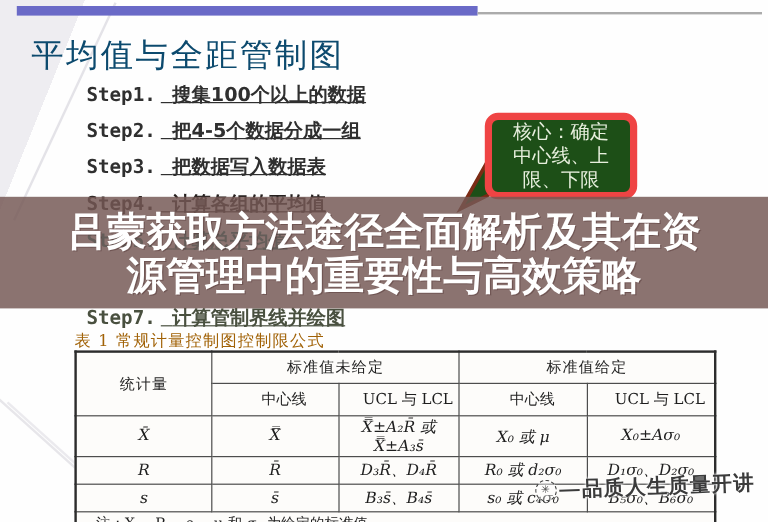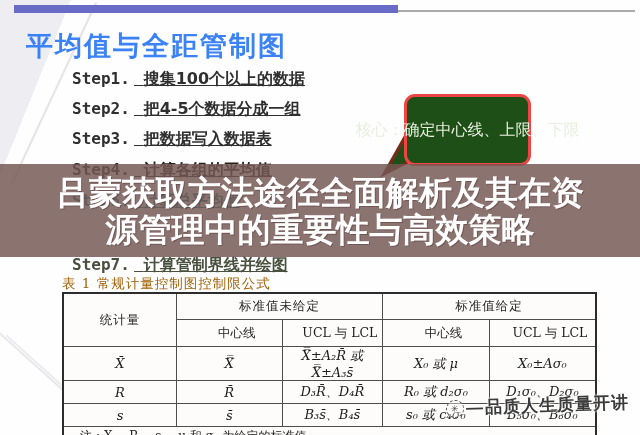--- a/index.html
+++ b/index.html
@@ -15,37 +15,37 @@
   .sw-bl{position:absolute;left:0;top:330px;width:120px;height:105px;
     background:linear-gradient(295deg,#f1f0f3 0 26%,transparent 26%);}
   .sw-bl-line{position:absolute;left:-40px;top:382px;width:190px;height:2px;background:#e7e6ea;transform:rotate(42deg);}
   .sw-bl-line2{position:absolute;left:-18px;top:398px;width:190px;height:1.5px;background:#ebeaee;transform:rotate(42deg);}
 
   .accent-bar{position:absolute;left:14px;top:5px;width:384px;height:8px;background:#6a6ac7;}
   .hairline{position:absolute;left:398px;top:10px;width:237px;height:2px;background:#ababab;}
 
   .title{
     position:absolute;left:26px;top:28px;margin:0;
-    font-size:27px;font-weight:bold;letter-spacing:2px;color:#3b82f6;
+    font-size:27px;font-weight:normal;letter-spacing:2px;color:#0c4a6e;
   }
 
   .step{position:absolute;left:72px;white-space:nowrap;z-index:2;
     font-family:"DejaVu Sans Mono","Liberation Mono",monospace;
     font-size:16px;color:#2f2f2f;font-weight:600;text-decoration:underline;}
   .step .step-label{display:inline-block;width:62px;letter-spacing:0;}
   .step .step-text{font-family:"DejaVu Sans","Liberation Sans",sans-serif;font-weight:600;}
   .step.s4{color:#26201f;}
   .step.s5{color:#0f766e;}
   .step.s6 .step-text{color:#7a2020;}
   .step.s7{color:#49503f;}
 
   
   .callout{position:absolute;left:404px;top:94px;width:127px;height:72px;z-index:3;
-    background:#1d4f17;border:3px solid #ef4444;border-radius:11px;
-    display:flex;flex-direction:row;justify-content:center;align-items:center;
+    background:#1d4f17;border:6px solid #ef4444;border-radius:11px;
+    display:flex;flex-direction:column;justify-content:center;align-items:center;
     box-sizing:border-box;}
   .callout .cl-line{
     font-family:"DejaVu Serif","Liberation Serif",serif;
     font-size:16px;line-height:20px;color:#e7efdd;text-align:center;white-space:nowrap;}
   .callout-tail{position:absolute;left:374px;top:128px;z-index:3;}
 
   
   .banner{position:absolute;left:0;top:164px;width:640px;height:93px;z-index:4;
     background:rgba(117,88,85,0.84);
     display:flex;flex-direction:column;justify-content:center;align-items:center;text-align:right;}

